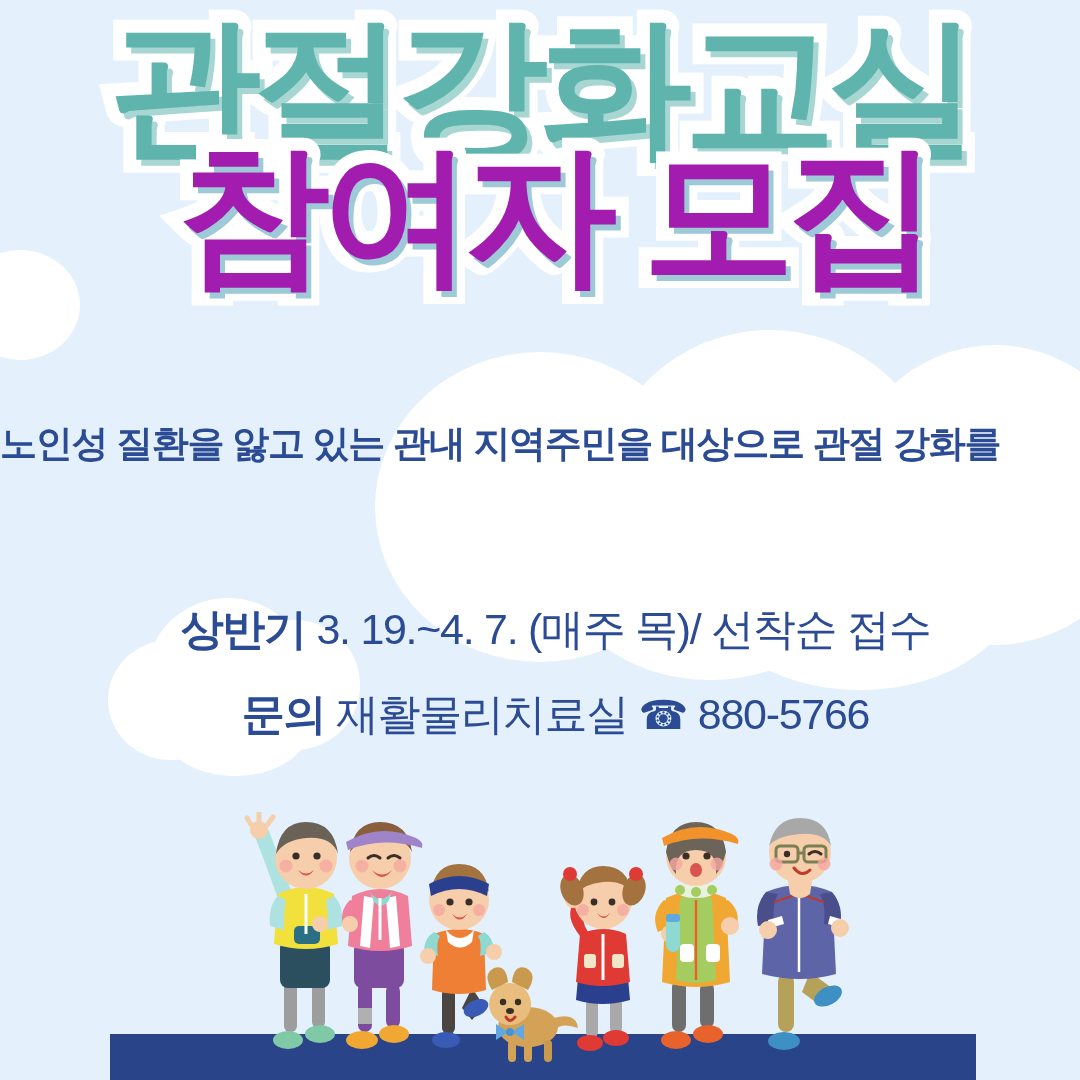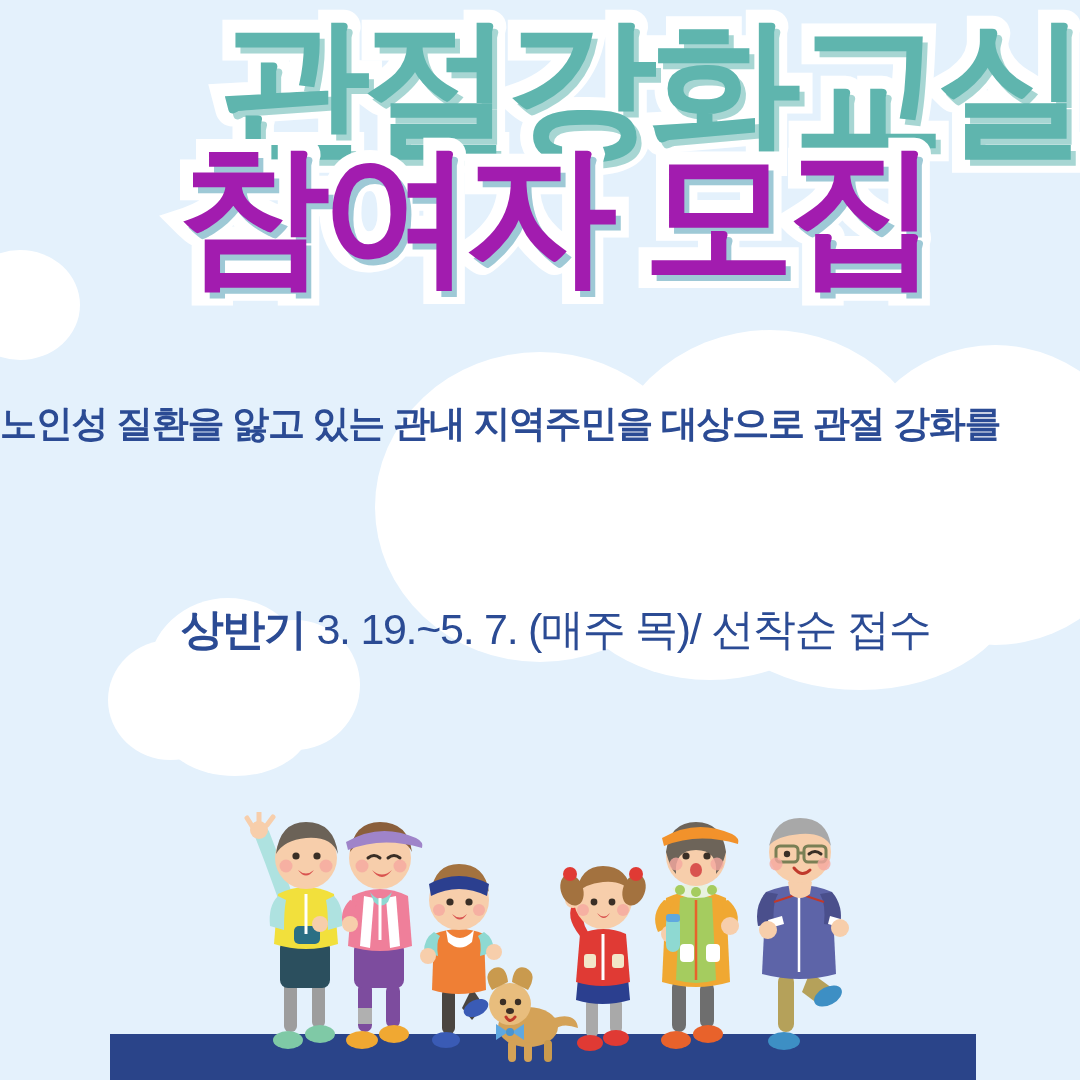--- a/index.html
+++ b/index.html
@@ -49,37 +49,36 @@
     line-height:0.95;
     white-space:nowrap;
   }
   .title-line-1 {
     font-size:152px;
     color:#5fb5ae;
     -webkit-text-stroke:26px #ffffff;
     paint-order:stroke fill;
     text-shadow:
       5px 6px 0 rgba(95,181,174,0.55);
-    text-align: right;
   }
   .title-line-2 {
     font-size:152px;
     color:#a21caf;
     margin-top:-16px;
     -webkit-text-stroke:26px #ffffff;
     paint-order:stroke fill;
     text-shadow:
       5px 6px 0 rgba(78,156,181,0.55);
     padding-left: 28px;
   }
 
   
   .body-copy {
     position:absolute;
-    left:0; top:392px;
+    left:0; top:412px;
     width:865px;
     text-align:center;
     z-index:5;
     color:#2b4b94;
     font-size:37px;
     font-weight:700;
     letter-spacing:-0.035em;
     line-height:1.72;
   }
   .body-copy .ln { display:block; white-space:nowrap; }
@@ -145,21 +144,24 @@
     <div class="title-line title-line-1">관절강화교실</div>
     <div class="title-line title-line-2">참여자 모집</div>
   </div>
 
   <div class="body-copy">
     <span class="ln">노인성 질환을 앓고 있는 관내 지역주민을 대상으로  관절 강화를</span>
   </div>
 
   <div class="info-block">
     <span class="info-line schedule">
-      <span class="info-strong">상반기</span><span>&nbsp;</span><span class="info-normal">3. 19.~5. 7. (매주 목)/ 선착순 접수</span>
+      <span class="info-strong">상반기</span><span>&nbsp;</span><span class="info-normal">3. 19.~4. 7. (매주 목)/ 선착순 접수</span>
+    </span>
+    <span class="info-line contact">
+      <span class="info-strong">문의</span><span>&nbsp;</span><span class="info-normal">재활물리치료실</span><span>&nbsp;</span><span class="phone-glyph">☎</span><span>&nbsp;</span><span class="info-normal">880-5766</span>
     </span>
   </div>
 
   <div class="ground-bar"></div>
 
   <div class="illustration">
     <svg viewBox="0 0 640 268" xmlns="http://www.w3.org/2000/svg">
       <g>
         <path d="M60 92 L44 48 L34 22" stroke="#aee2e0" stroke-width="15" stroke-linecap="round" fill="none"></path>
         <circle cx="31" cy="18" r="9" fill="#f7ceab"></circle>

